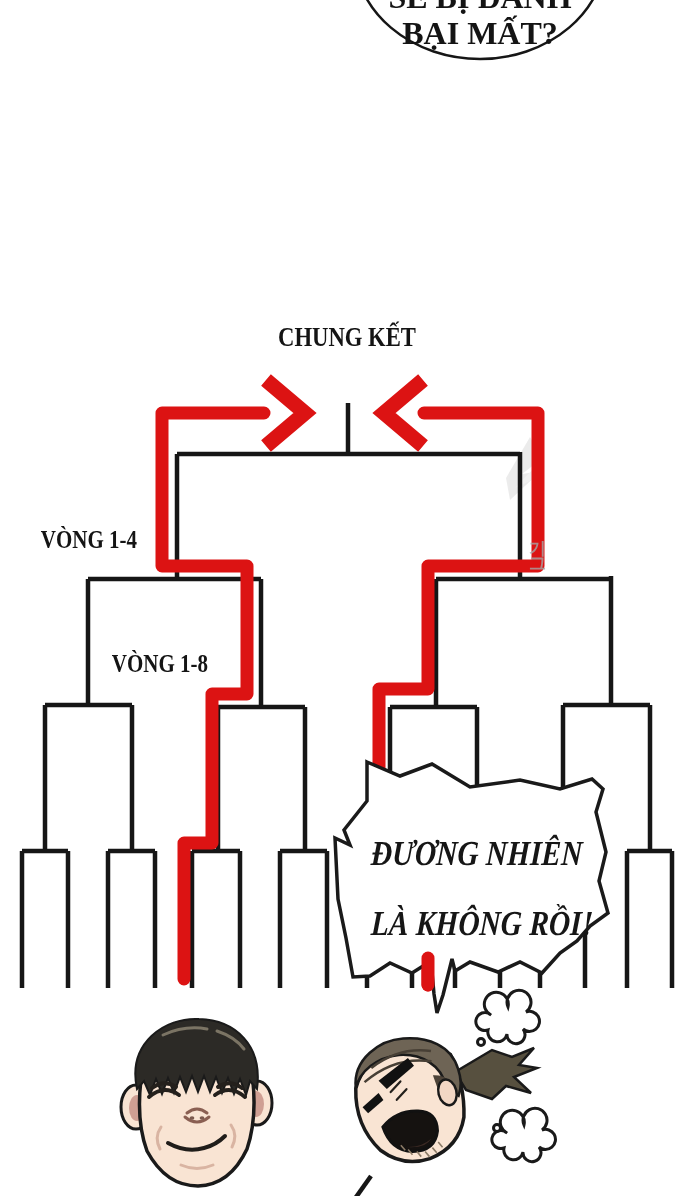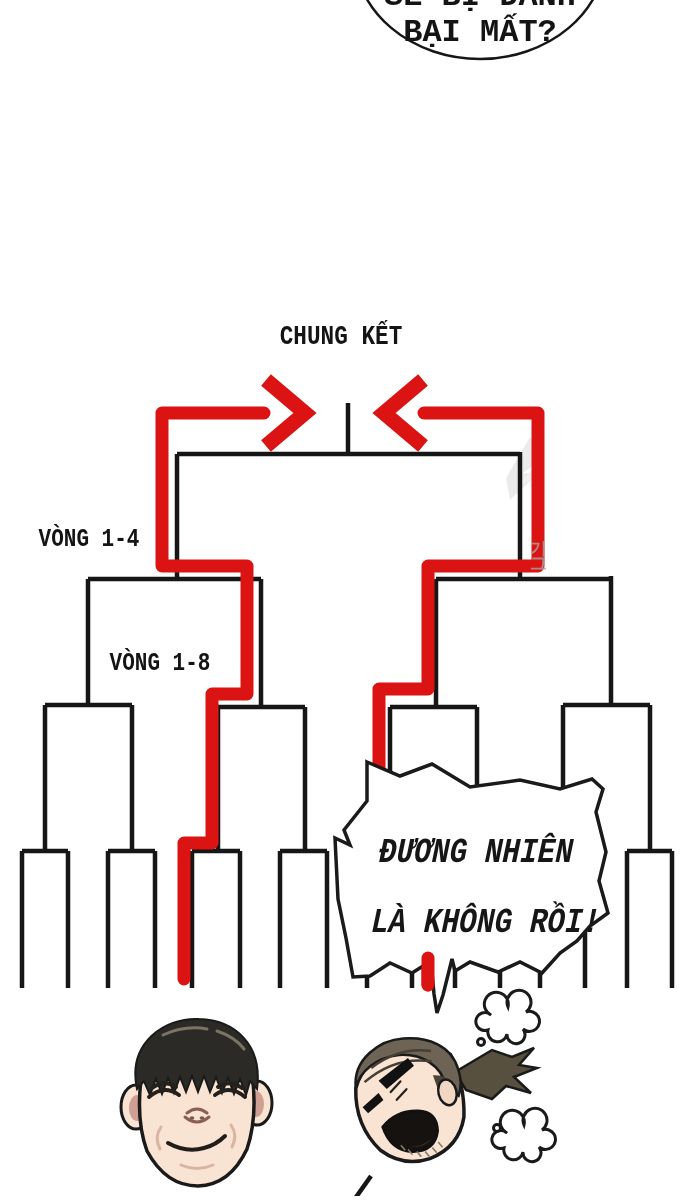--- a/index.html
+++ b/index.html
@@ -1,17 +1,17 @@
 <!DOCTYPE html>
 <html><head>
 <meta charset="utf-8">
 <style>
   html,body{margin:0;padding:0;background:#fff;}
   #panel{position:relative;width:690px;height:1196px;background:#ffffff;overflow:hidden;
-         font-family:Liberation Mono, monospace;}
+         font-family:Liberation Serif, serif;}
   #art{position:absolute;left:0;top:0;width:690px;height:1200px;}
   .label{position:absolute;font-weight:800;color:#141414;text-align:center;white-space:nowrap;
          transform:scaleX(.84);transform-origin:50% 50%;letter-spacing:0px;line-height:1;}
   .lbl-final{left:266px;top:324px;width:150px;font-size:27px;}
   .lbl-r4{left:14px;top:527px;width:150px;font-size:25px;}
   .lbl-r8{left:85px;top:651px;width:150px;font-size:25px;}
   .tb-line{position:absolute;left:355px;width:250px;font-weight:800;color:#141414;
            text-align:center;white-space:nowrap;font-size:32px;line-height:1;}
   .tb1{top:-19px;}
   .tb2{top:17px;}

